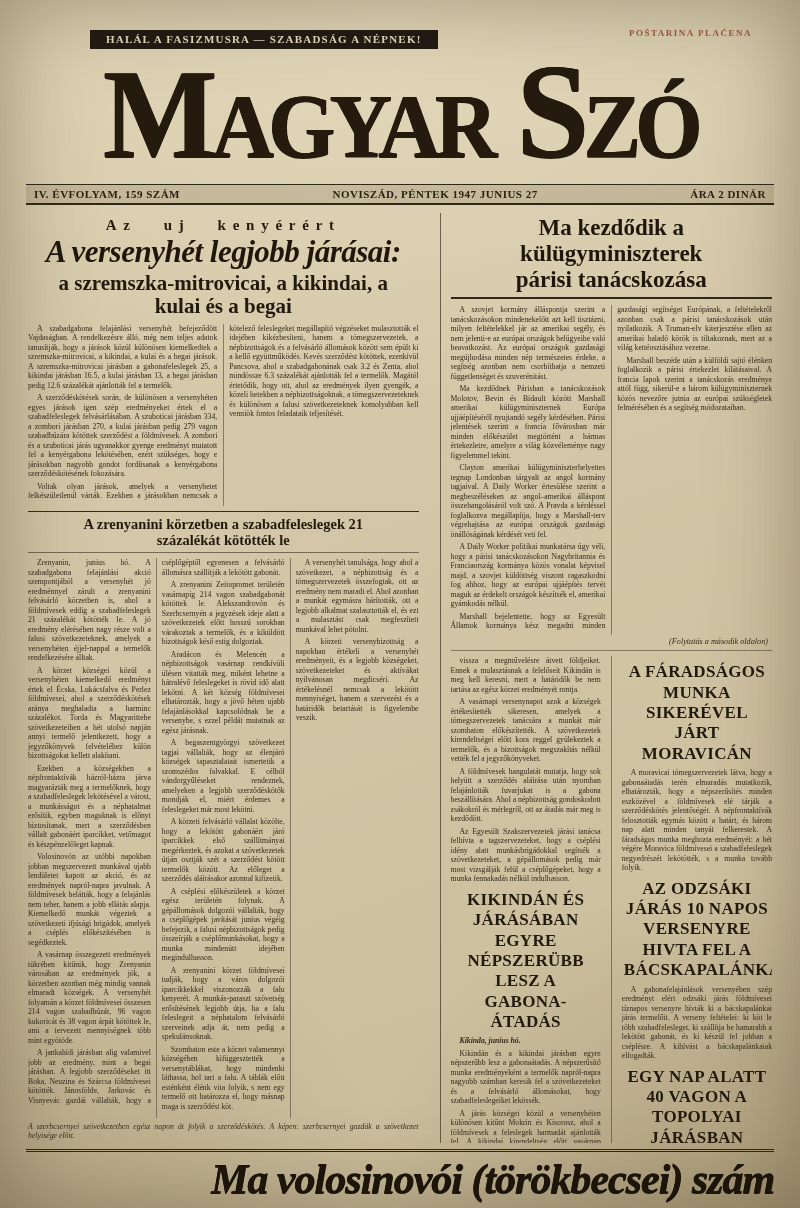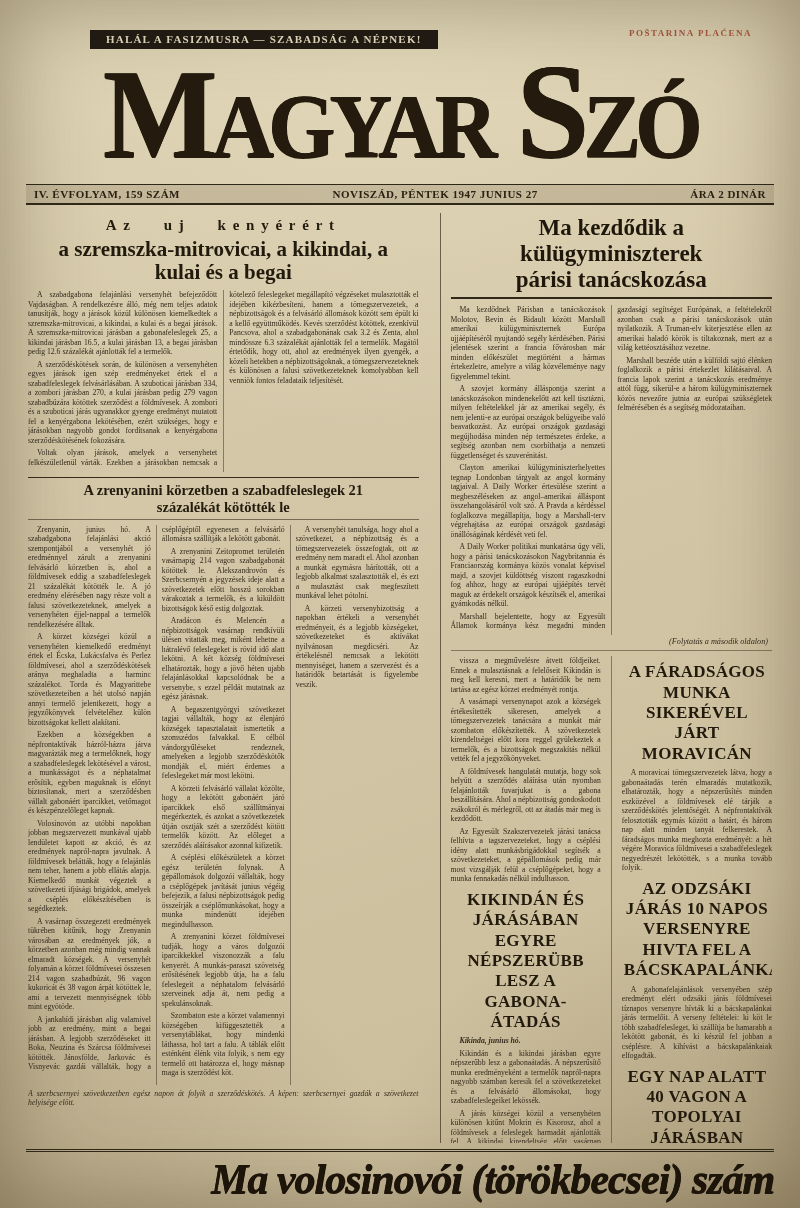--- a/index.html
+++ b/index.html
@@ -111,20 +111,21 @@
   <div class="dateline">
     <span>IV. ÉVFOLYAM, 159 SZÁM</span>
     <span>NOVISZÁD, PÉNTEK 1947 JUNIUS 27</span>
     <span>ÁRA 2 DINÁR</span>
   </div>
 
   <div class="main">
 
     <div class="left-zone">
       <div class="kicker">Az uj kenyérért</div>
+      <div class="lead-headline">A versenyhét legjobb járásai:</div>
       <div class="lead-deck">a szremszka-mitrovicai, a kikindai, a kulai és a begai</div>
 
       <div class="lead-intro small">
         <p>A szabadgabona felajánlási versenyhét befejeződött Vajdaságban. A rendelkezésre álló, még nem teljes adatok tanusítják, hogy a járások közül különösen kiemelkedtek a szremszka-mitrovicai, a kikindai, a kulai és a begai járások. A szremszka-mitrovicai járásban a gabonafeleslegek 25, a kikindai járásban 16.5, a kulai járásban 13, a begai járásban pedig 12.6 százalékát ajánlották fel a termelők.</p>
         <p>A szerződéskötések során, de különösen a versenyhéten egyes járások igen szép eredményeket értek el a szabadfeleslegek felvásárlásában. A szuboticai járásban 334, a zombori járásban 270, a kulai járásban pedig 279 vagon szabadbúzára kötöttek szerződést a földmívesek. A zombori és a szuboticai járás ugyanakkor gyenge eredményt mutatott fel a kenyérgabona lekötésében, ezért szükséges, hogy e járásokban nagyobb gondot fordítsanak a kenyérgabona szerződéskötésének fokozására.</p>
         <p>Voltak olyan járások, amelyek a versenyhetet felkészületlenül várták. Ezekben a járásokban nemcsak a kötelező feleslegeket megállapító végzéseket mulasztották el idejében kikézbesíteni, hanem a tömegszervezetek, a népbizottságok és a felvásárló állomások között sem épült ki a kellő együttműködés. Kevés szerződést kötöttek, ezenkívül Pancsova, ahol a szabadgabonának csak 3.2 és Zenta, ahol mindössze 6.3 százalékát ajánlották fel a termelők. Magától értetődik, hogy ott, ahol az eredmények ilyen gyengék, a közeli hetekben a népbizottságoknak, a tömegszervezeteknek és különösen a falusi szövetkezeteknek komolyabban kell venniök fontos feladataik teljesítését.</p>
       </div>
 
       <div class="crosshead">A zrenyanini körzetben a szabadfeleslegek 21 százalékát kötötték le</div>
 
@@ -150,22 +151,22 @@
     </div>
 
     <div class="right-zone">
 
       <div class="conf-headline">
         <div>Ma kezdődik a külügyminiszterek</div>
         <div>párisi tanácskozása</div>
       </div>
 
       <div class="conf-body small">
+        <p>A szovjet kormány álláspontja szerint a tanácskozásokon mindenekelőtt azt kell tisztázni, milyen feltételekkel jár az amerikai segély, és nem jelenti-e az európai országok belügyeibe való beavatkozást. Az európai országok gazdasági megújhodása minden nép természetes érdeke, a segítség azonban nem csorbíthatja a nemzeti függetlenséget és szuverénitást.</p>
         <p>Ma kezdődnek Párisban a tanácskozások Molotov, Bevin és Bidault között Marshall amerikai külügyminiszternek Európa ujjáépítéséről nyujtandó segély kérdésében. Párisi jelentések szerint a francia fővárosban már minden előkészület megtörtént a hármas értekezletre, amelyre a világ közvéleménye nagy figyelemmel tekint.</p>
-        <p>A szovjet kormány álláspontja szerint a tanácskozásokon mindenekelőtt azt kell tisztázni, milyen feltételekkel jár az amerikai segély, és nem jelenti-e az európai országok belügyeibe való beavatkozást. Az európai országok gazdasági megújhodása minden nép természetes érdeke, a segítség azonban nem csorbíthatja a nemzeti függetlenséget és szuverénitást.</p>
         <p>Clayton amerikai külügyminiszterhelyettes tegnap Londonban tárgyalt az angol kormány tagjaival. A Daily Worker értesülése szerint a megbeszéléseken az angol–amerikai álláspont összehangolásáról volt szó. A Pravda a kérdéssel foglalkozva megállapítja, hogy a Marshall-terv végrehajtása az európai országok gazdasági önállóságának kérdését veti fel.</p>
         <p>A Daily Worker politikai munkatársa úgy véli, hogy a párisi tanácskozásokon Nagybritannia és Franciaország kormánya közös vonalat képvisel majd, a szovjet küldöttség viszont ragaszkodni fog ahhoz, hogy az európai ujjáépítés tervét maguk az érdekelt országok készítsék el, amerikai gyámkodás nélkül.</p>
         <p>Marshall bejelentette, hogy az Egyesült Államok kormánya kész megadni minden gazdasági segítséget Európának, a feltételekről azonban csak a párisi tanácskozások után nyilatkozik. A Truman-elv kiterjesztése ellen az amerikai haladó körök is tiltakoznak, mert az a világ kettéosztásához vezetne.</p>
         <p>Marshall beszéde után a külföldi sajtó élénken foglalkozik a párisi értekezlet kilátásaival. A francia lapok szerint a tanácskozás eredménye attól függ, sikerül-e a három külügyminiszternek közös nevezőre jutnia az európai szükségletek felmérésében és a segítség módozataiban.</p>
       </div>
 
       <div class="continuation">(Folytatás a második oldalon)</div>
 
       <div class="right-lower">
 

